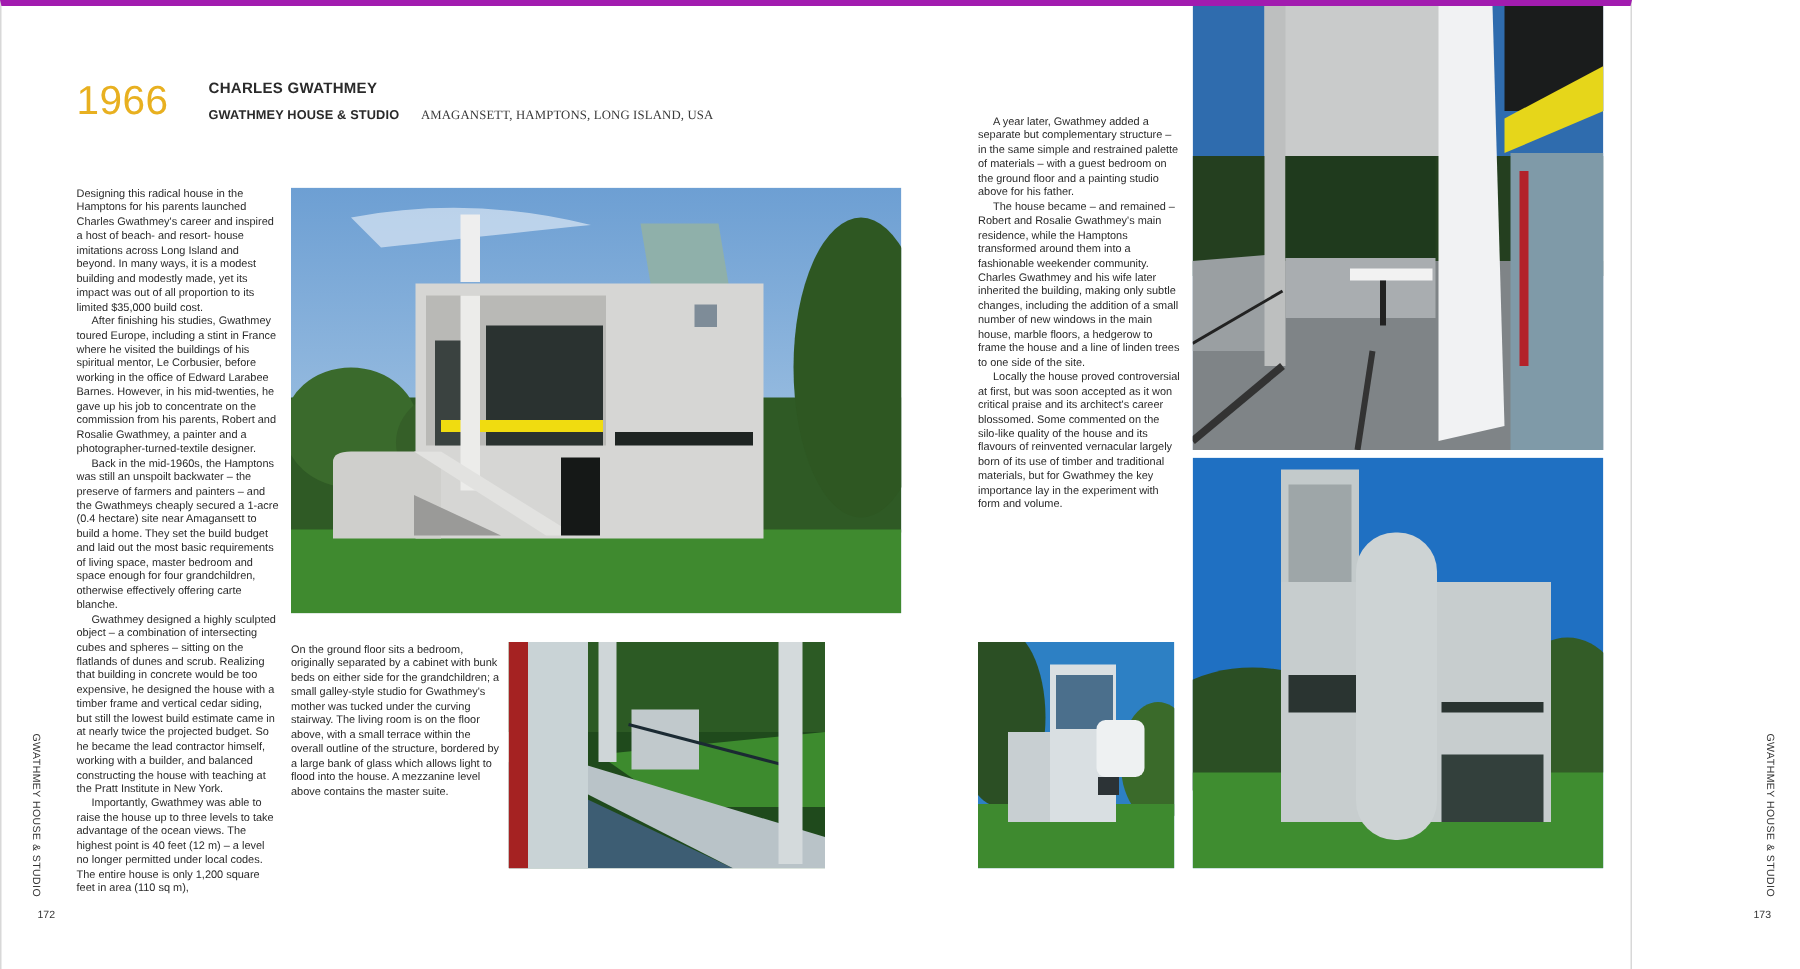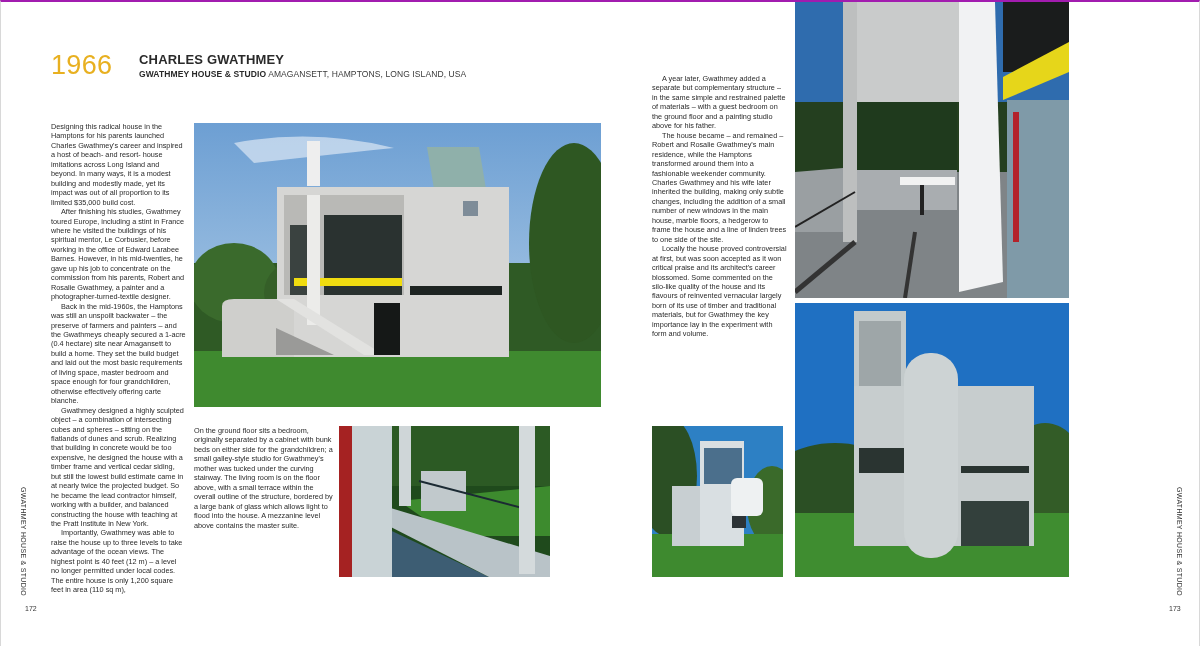--- a/index.html
+++ b/index.html
@@ -1,23 +1,23 @@
 <!DOCTYPE html>
 <html><head>
 <meta charset="utf-8">
 <style>
   * { box-sizing: border-box; margin: 0; padding: 0; }
   html, body { width: 1200px; height: 646px; overflow: hidden; background: #ffffff; }
   body { position: relative; font-family: "Liberation Sans", sans-serif; color: #2a2a2a; }
-  .spread { position: absolute; left: 0; top: 0; width: 1200px; height: 646px; border-top: 2px solid #a21caf; border-left: 1px solid #d8d8d8; border-right: 1px solid #d8d8d8; }
+  .spread { position: absolute; left: 0; top: 0; width: 1088px; height: 646px; border-top: 4px solid #a21caf; border-left: 1px solid #d8d8d8; border-right: 1px solid #d8d8d8; }
   .year { position: absolute; left: 50px; top: 48px; font-size: 27px; line-height: 30px; color: #E8B020; font-weight: normal; letter-spacing: 0.3px; }
-  .architect { position: absolute; left: 138px; top: 50px; font-size: 13px; font-weight: bold; letter-spacing: 0.2px; }
+  .architect { position: absolute; left: 138px; top: 50px; font-size: 10px; font-weight: bold; letter-spacing: 0.2px; }
   .project { position: absolute; left: 138px; top: 67px; font-size: 8.5px; letter-spacing: 0.1px; white-space: nowrap; }
   .project .pname { font-weight: bold; }
-  .project .ploc { font-weight: normal; color: #3a3a3a; margin-left: 0; }
+  .project .ploc { font-weight: normal; color: #3a3a3a; margin-left: 12px; font-family: Liberation Serif, serif; }
   .col { position: absolute; font-size: 7.3px; line-height: 9.45px; color: #2a2a2a; }
   .col p { text-indent: 0; }
   .col p + p { text-indent: 10px; }
   .col1 { left: 50px; top: 120px; width: 135px; }
   .col2 { left: 193px; top: 424px; width: 140px; }
   .col2 p:first-child { text-indent: 0; }
   .col3 { left: 651px; top: 48px; width: 135px; margin-top: 24px; }
   .col3 p:first-child { text-indent: 10px; }
   .photo { position: absolute; overflow: hidden; }
   .photo svg { display: block; width: 100%; height: 100%; }

